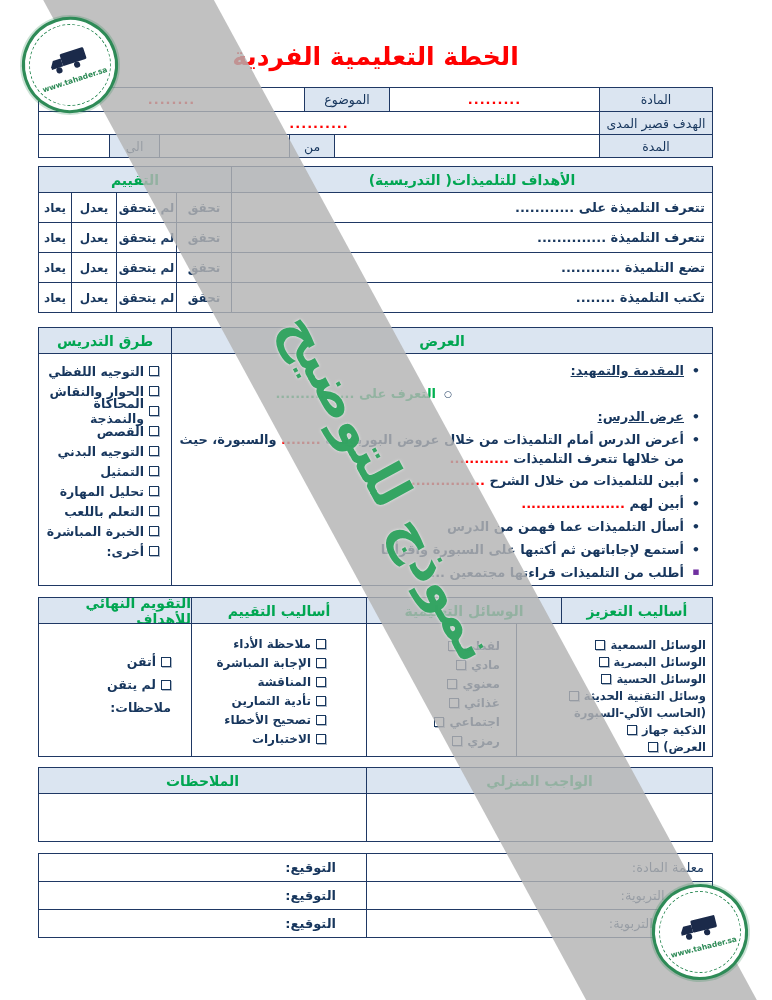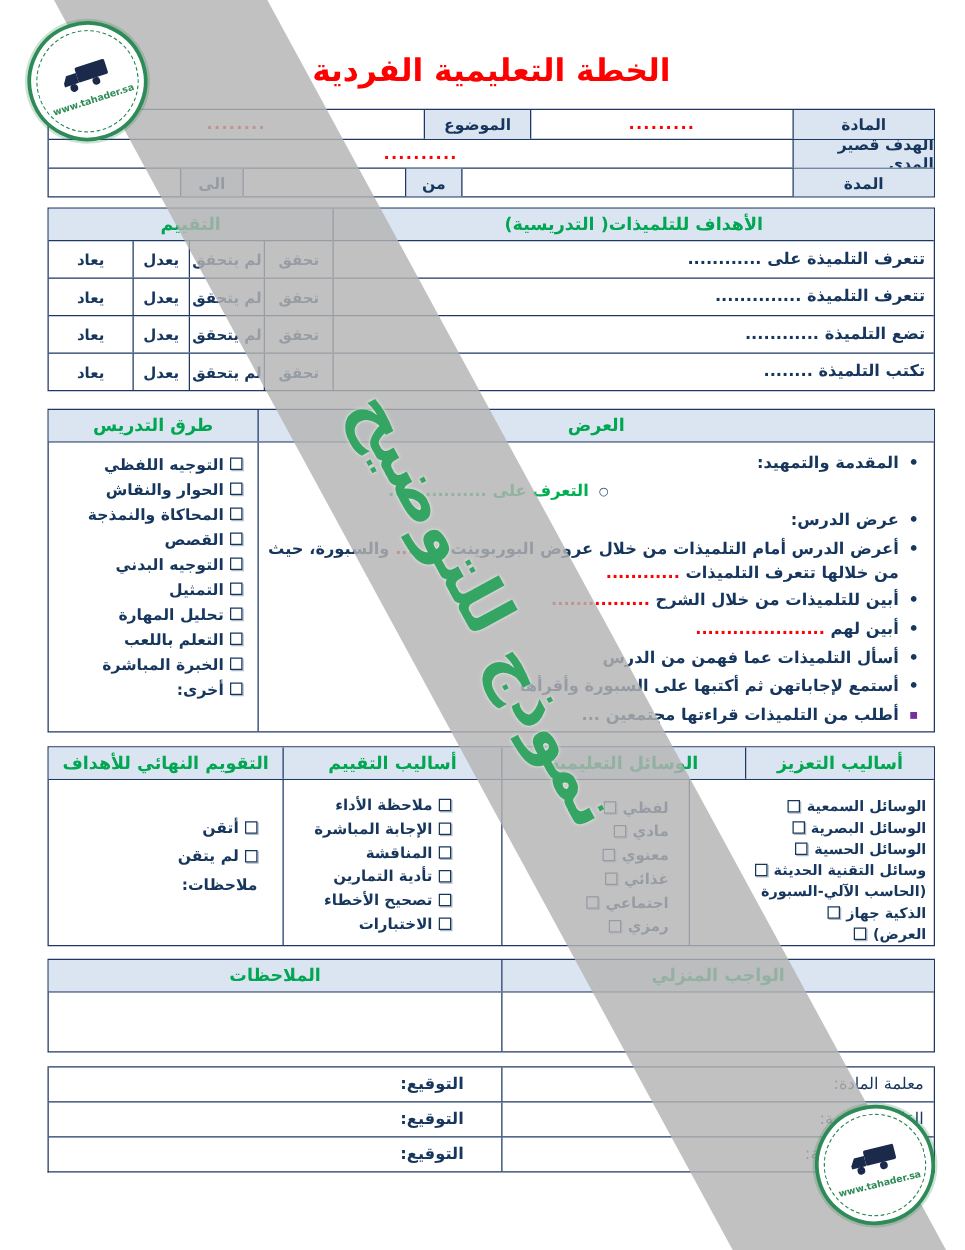--- a/index.html
+++ b/index.html
@@ -2,21 +2,21 @@
 <html lang="ar"><head>
 <meta charset="utf-8">
 <style>
   *{margin:0;padding:0;box-sizing:border-box}
   html,body{background:#ffffff}
   .page{
     position:relative;width:772px;height:1000px;margin:0 auto;background:#fff;
     overflow:hidden;font-family:"DejaVu Sans",sans-serif;direction:rtl;
     outline:1px solid #e3e3e3;
   }
-  .content{position:relative;z-index:1;padding:0 24px 0 38px;}
+  .content{position:relative;z-index:1;padding:0 59px 0 38px;}
 
   :root{
     --navy:#17365d; --bd:#1f3864; --grn:#00a651; --hbg:#dbe5f1; --red:#ff0000;
   }
 
   .title{margin-top:42px;text-align:center;color:var(--red);font-size:25px;font-weight:bold;line-height:30px;}
 
   .tbl{border:1px solid var(--bd);background:#fff;}
   .t1{margin-top:15px}.t2{margin-top:8px}.t3{margin-top:14px}
   .t4{margin-top:11px}.t5{margin-top:10px}.t6{margin-top:11px;border-top:none}
@@ -24,33 +24,33 @@
   .row.first{border-top:none}
   .cell{flex:none;display:flex;align-items:center;justify-content:center;overflow:hidden;}
   .cell+.cell{border-right:1px solid var(--bd);}
   .grow{flex:1 1 auto;width:auto;}
   .r23{height:23px}.r25{height:25px}.r28{height:28px}.r30{height:30px}.r48{height:48px}
   .r232{height:232px}.r133{height:133px}
   .w45{width:45px}.w50{width:50px}.w55{width:55px}.w60{width:60px}.w85{width:85px}
   .w95{width:112px}.w130{width:130px}.w150{width:150px}.w175{width:175px}.w195{width:195px}
   .w210{width:210px}.w265{width:265px}.w345{width:345px}.w480{width:480px}.w540{width:540px}
 
-  .hd{background:var(--hbg);color:var(--navy);font-weight:bold;font-size:12.5px;}
+  .hd{background:var(--hbg);color:var(--navy);font-weight:normal;font-size:12.5px;}
   .ghead{background:var(--hbg);color:var(--grn);font-weight:bold;font-size:14px;}
   .val{color:var(--red);font-weight:bold;font-size:13px;letter-spacing:1px;}
   .obj{justify-content:flex-start;padding-right:7px;color:var(--navy);font-weight:bold;font-size:13px;}
   .ev{color:var(--navy);font-weight:bold;font-size:12px;}
   .top{align-items:flex-start;justify-content:flex-start;}
 
   .plist{width:100%;padding:8px 10px 0 6px;display:flex;flex-direction:column;gap:4px;}
   .p-item{display:flex;gap:6px;color:var(--navy);font-weight:bold;font-size:13px;line-height:1.45;}
   .p-item .bullet{flex:none;width:12px;text-align:center;}
   .b-circle{font-size:9px;line-height:19px;}
   .b-psq{color:#7030a0;font-size:11px;}
-  .p-item.u .ptext{}
+  .p-item.u .ptext{text-decoration:underline;}
   .p-item.grn .ptext{color:#00b050;}
   .p-item.ind{padding-right:248px;}
   .reddots{color:var(--red);}
 
   .cblist{width:100%;display:flex;flex-direction:column;color:var(--navy);font-weight:bold;}
   .cb-item{display:flex;align-items:center;gap:5px;}
   .cb{flex:none;width:10px;height:10px;border:1px solid var(--navy);background:#fff;
       box-shadow:1px 1px 0 rgba(23,54,93,.35);}
   .cb-end .cb{order:2;}
   .methods{padding:7px 12px 0 4px}.methods .cb-item{height:20px;font-size:12.5px}

